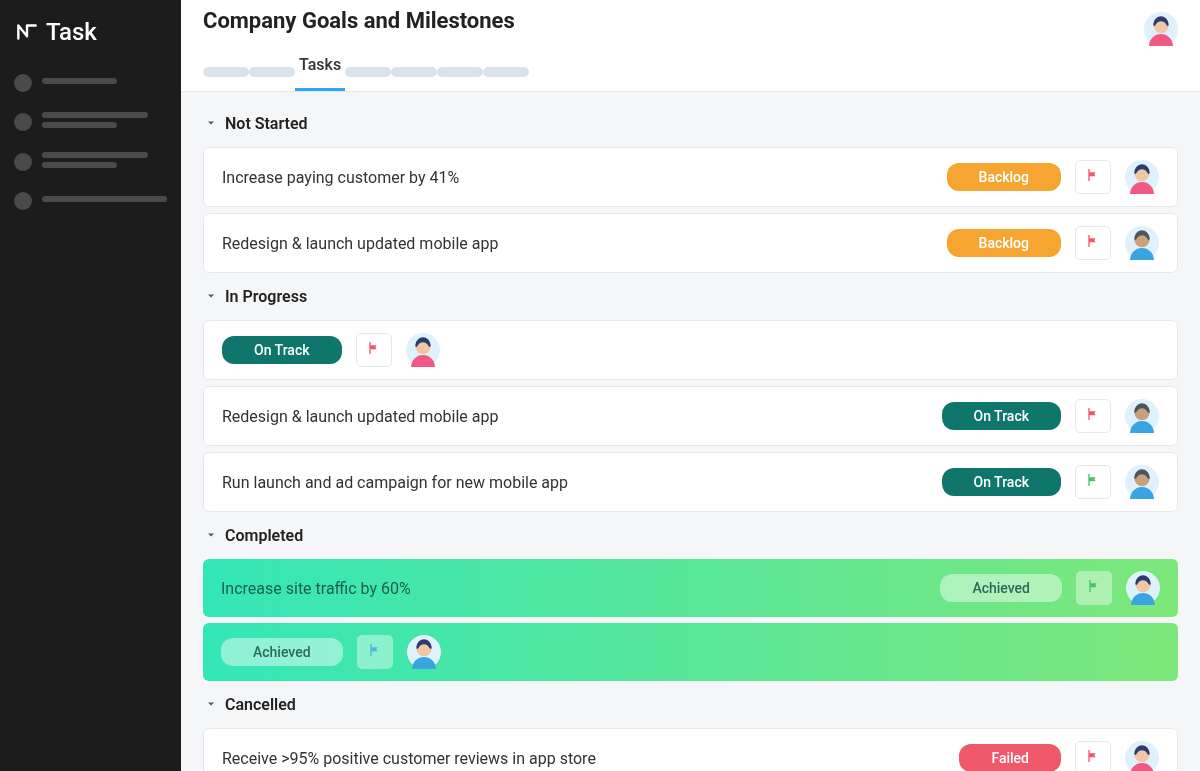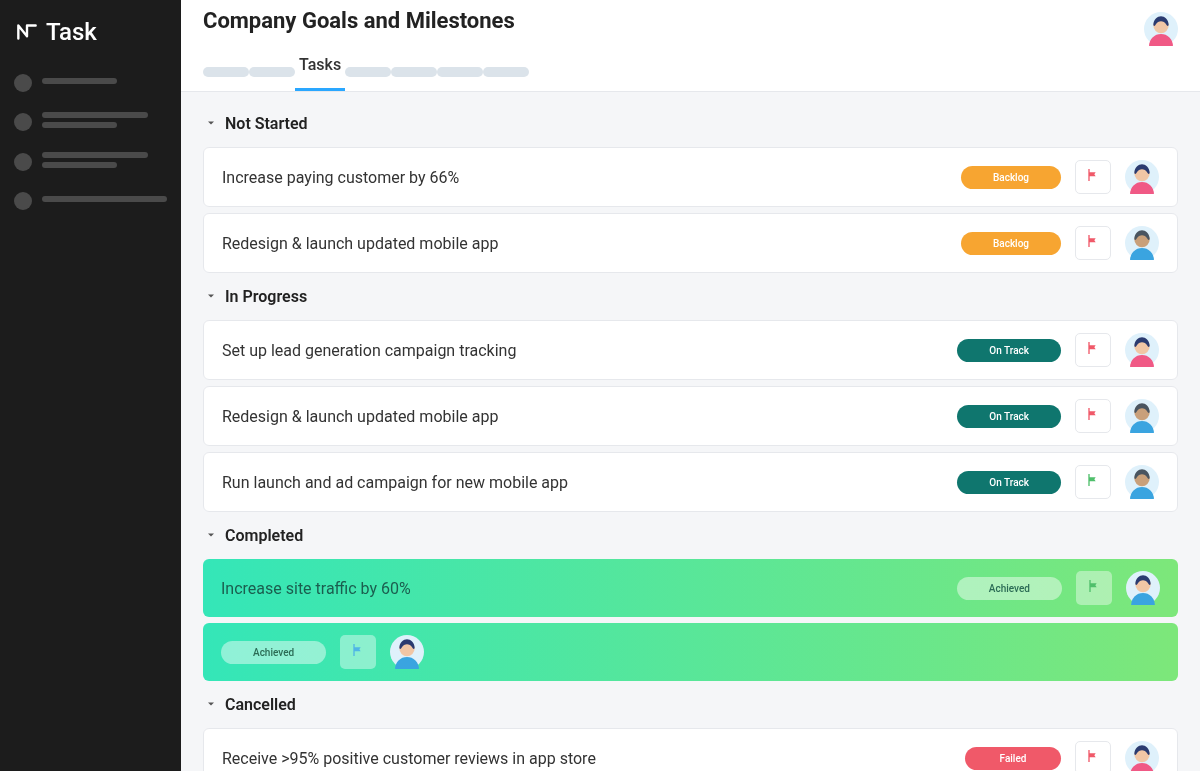--- a/index.html
+++ b/index.html
@@ -126,21 +126,21 @@
     font-size: 16px;
     color: #333;
   }
   .task-row.completed .task-title { color: #1b5e4f; }
 
   .status-badge {
     min-width: 96px;
     text-align: center;
     padding: 6px 32px;
     border-radius: 12px;
-    font-size: 10px;
+    font-size: 14px;
     color: #fff;
     font-weight: 500;
   }
   .status-backlog { background: #f7a531; }
   .status-ontrack { background: #0f766e; }
   .status-achieved { background: rgba(255,255,255,0.45); color: #2b6b55; }
   .status-failed  { background: #f05969; }
 
   .flag-box {
     width: 36px; height: 34px;
@@ -231,21 +231,21 @@
     </header>
 
     <div class="content" id="content">
         <div class="section-header">
           <span><svg viewBox="0 0 24 24">
               <path fill="#555" d="M6 9l6 6 6-6z"></path>
             </svg></span>
                  <span>Not Started</span>
         </div>
         <div class="task-row">
-      <div class="task-title">Increase paying customer by 66%</div>
+      <div class="task-title">Increase paying customer by 41%</div>
       <div class="status-badge status-backlog">Backlog</div>
       <div class="flag-box">
         <span><svg viewBox="0 0 24 24">
                 <path fill="#f05969" d="M5 3v18h2v-7h9l-2-3 2-3H7V3z"></path>
               </svg></span>
       </div>
       <div class="avatar">
             <svg viewBox="0 0 40 40">
     <circle cx="20" cy="20" r="20" fill="#dff1fb"></circle>
     <path d="M6 40a14 14 0 0 1 28 0z" fill="#f05985"></path>
@@ -271,21 +271,20 @@
   </svg>
           </div>
         </div>
         <div class="section-header">
           <span><svg viewBox="0 0 24 24">
               <path fill="#555" d="M6 9l6 6 6-6z"></path>
             </svg></span>
                  <span>In Progress</span>
         </div>
         <div class="task-row">
-      <div class="task-title">Set up lead generation campaign tracking</div>
       <div class="status-badge status-ontrack">On Track</div>
       <div class="flag-box">
         <span><svg viewBox="0 0 24 24">
                 <path fill="#f05969" d="M5 3v18h2v-7h9l-2-3 2-3H7V3z"></path>
               </svg></span>
       </div>
       <div class="avatar">
             <svg viewBox="0 0 40 40">
     <circle cx="20" cy="20" r="20" fill="#dff1fb"></circle>
     <path d="M6 40a14 14 0 0 1 28 0z" fill="#f05985"></path>

